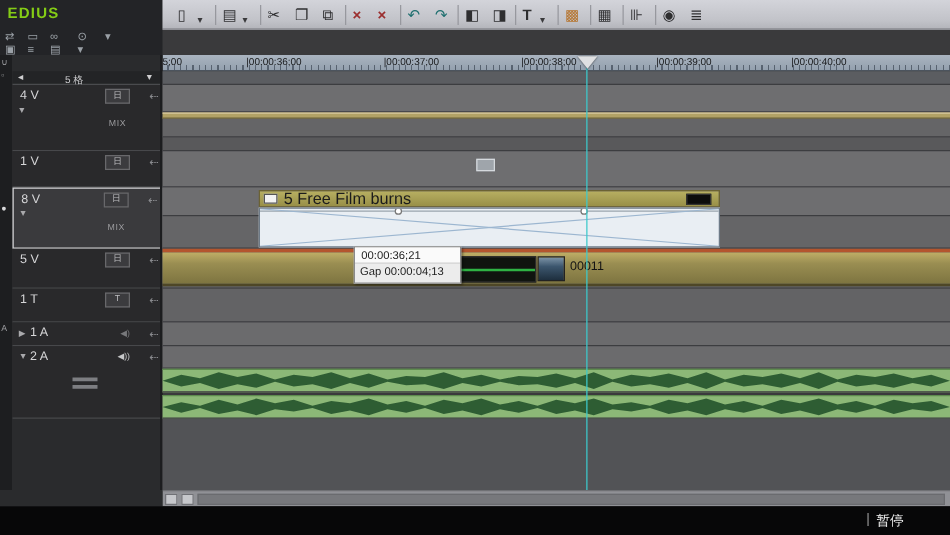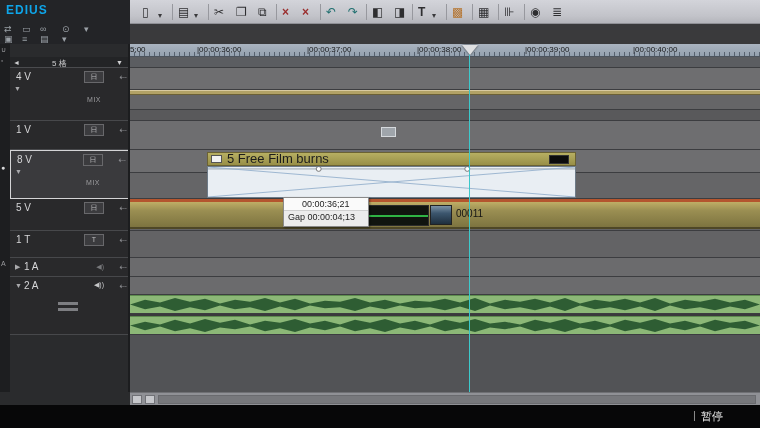--- a/index.html
+++ b/index.html
@@ -1,21 +1,21 @@
 <!DOCTYPE html>
 <html><head>
 <meta charset="utf-8">
 <style>
   html,body{margin:0;padding:0;background:#222;}
   *{box-sizing:border-box;font-family:"Liberation Sans","DejaVu Sans",sans-serif;}
   #screen{position:relative;width:760px;height:428px;background:#3a3a3c;overflow:hidden;cursor:default;}
   .ab{position:absolute;}
   
   .hdr-left{left:0;top:0;width:130px;height:44px;background:#232427;}
-  .app-title{left:6px;top:3px;font-size:12px;font-weight:bold;color:#0ea5e9;letter-spacing:1px;}
+  .app-title{left:6px;top:3px;font-size:12px;font-weight:bold;color:#84cc16;letter-spacing:1px;}
   .mini-ic{font-size:9px;color:#9aa0a6;line-height:10px;}
   .toolbar{left:130px;top:0;width:630px;height:24px;background:linear-gradient(180deg,#d3d4da 0%,#c2c3c9 70%,#b4b5bb 100%);border-bottom:1px solid #8f9096;}
   .ic{position:absolute;top:4px;font-size:12px;color:#2e2e30;line-height:16px;}
   .ic.small{font-size:8px;top:8px;color:#3a3a3c;}
   .ic.red{color:#9b2f2f;font-weight:bold;}
   .ic.teal{color:#1f6f6f;}
   .ic.orange{color:#b5742e;}
   .ic.bold{font-weight:bold;}
   .sep{position:absolute;top:4px;width:1px;height:16px;background:#97989e;}
   .tabrow{left:130px;top:24px;width:630px;height:20px;background:#4e5055;}
@@ -36,21 +36,21 @@
   .handle{position:absolute;right:3px;top:4px;font-size:9px;color:#8a8b8f;}
   .exp{position:absolute;left:4px;top:17px;font-size:7px;color:#a9a9ac;}
   .preset{left:10px;top:57px;width:120px;height:11px;background:#232426;border-bottom:1px solid #4a4b4e;color:#cfcfd1;}
   
   .lane{position:absolute;left:130px;width:630px;border-bottom:1px solid #3c3d40;}
   .pborder{left:128px;top:44px;width:2px;height:348px;background:#1c1d1f;}
   
   .cliptitle{left:207px;top:152px;width:369px;height:14px;background:linear-gradient(180deg,#b7af62 0%,#988f47 100%);border:1px solid #6b6234;font-size:13px;color:#1c1c1c;line-height:12px;z-index:10;}
   .clipbody{left:207px;top:166px;width:369px;height:32px;background:#e9eef3;border:1px solid #6e7b88;z-index:10;}
   .tooltip{left:283px;top:197px;width:86px;height:30px;background:#ececec;border:1px solid #8a8a8a;z-index:50;font-size:9px;color:#1e1e1e;box-shadow:1px 1px 2px rgba(0,0,0,.4);}
-  .tooltip .l1{background:#fafafa;padding:1px 18px;border-bottom:1px solid #cfcfcf;}
+  .tooltip .l1{background:#fafafa;padding:1px 5px;border-bottom:1px solid #cfcfcf;}
   .tooltip .l2{padding:1px 4px;}
   .playline{left:469px;top:54px;width:1px;height:338px;background:#3cc9cb;z-index:40;}
   .playtri{left:462px;top:45px;width:0;height:0;border-left:8px solid transparent;border-right:8px solid transparent;border-top:10px solid #dfe0e2;filter:drop-shadow(0 0 1px #33363a);z-index:41;}
   
   .scroll{left:130px;top:392px;width:630px;height:13px;background:#909196;border-top:1px solid #6f7074;}
   .sq{position:absolute;top:2px;width:10px;height:9px;background:#c6c7cb;border:1px solid #707176;}
   .strack{position:absolute;left:28px;top:2px;width:598px;height:9px;background:#77787c;border:1px solid #6a6b6f;}
   .corner{left:0;top:392px;width:130px;height:13px;background:#2a2b2d;}
   .status{left:0;top:405px;width:760px;height:23px;background:#070708;color:#ececec;font-size:11px;}
 </style>

